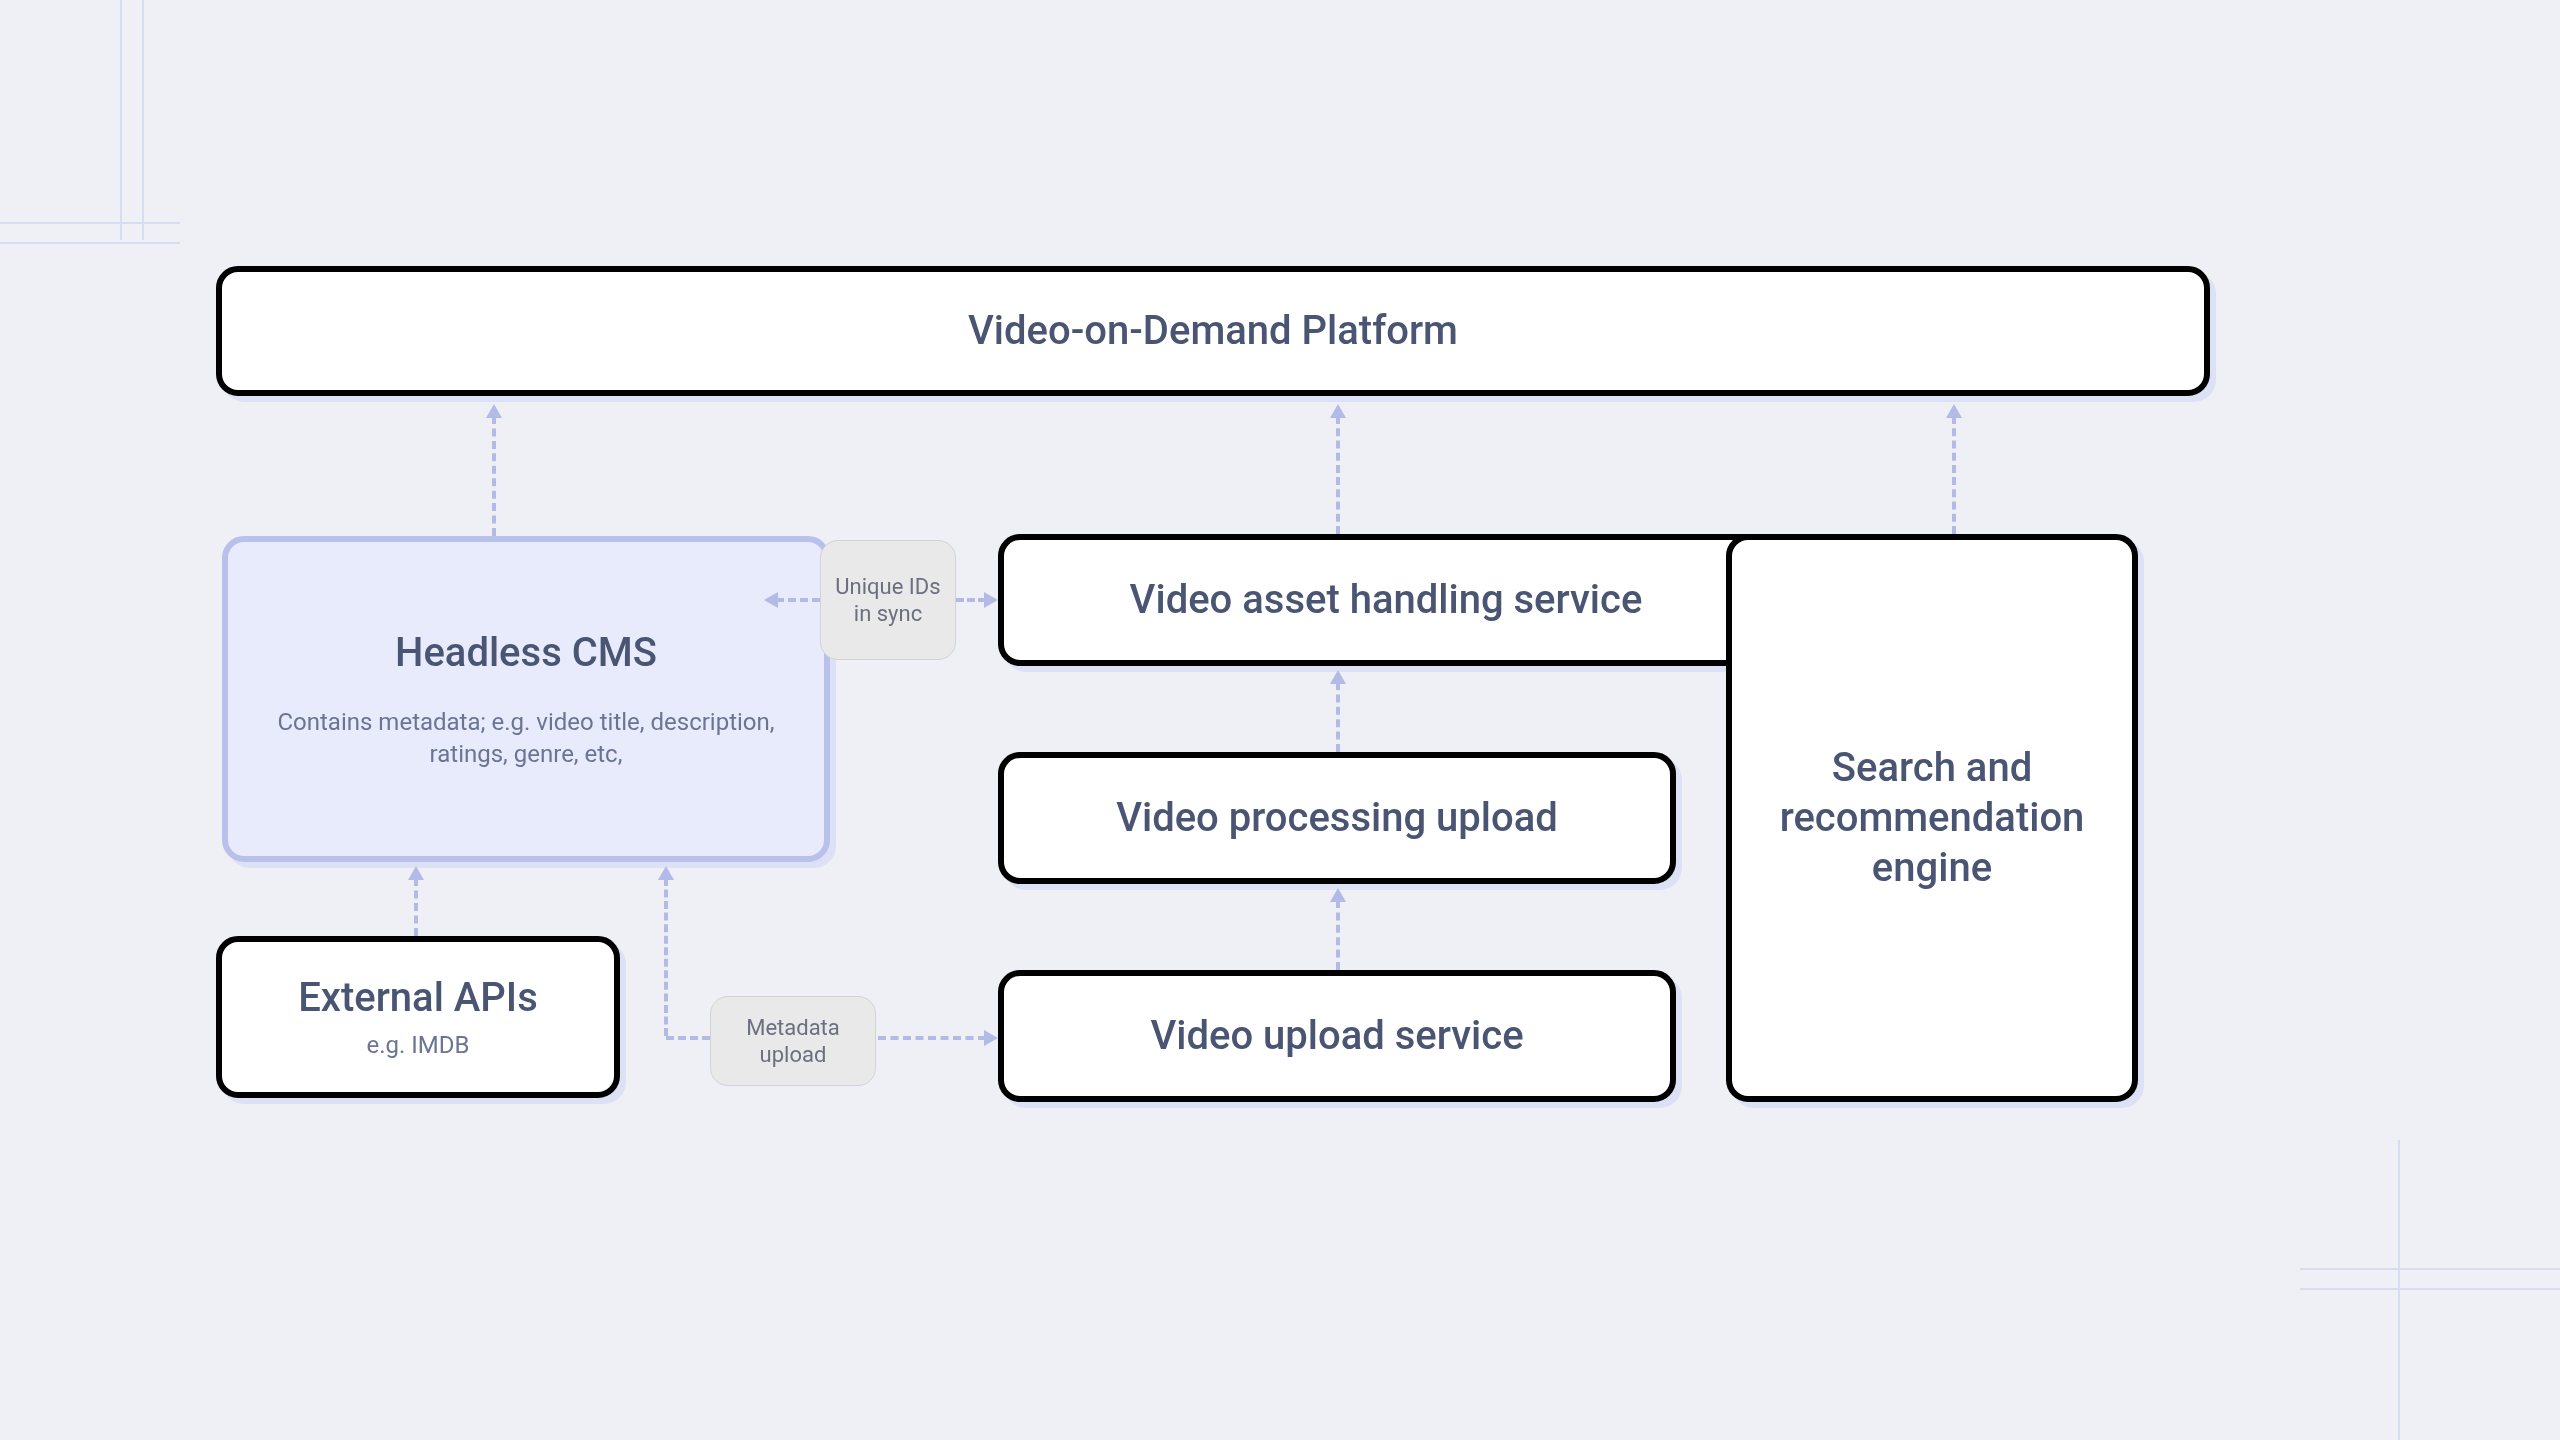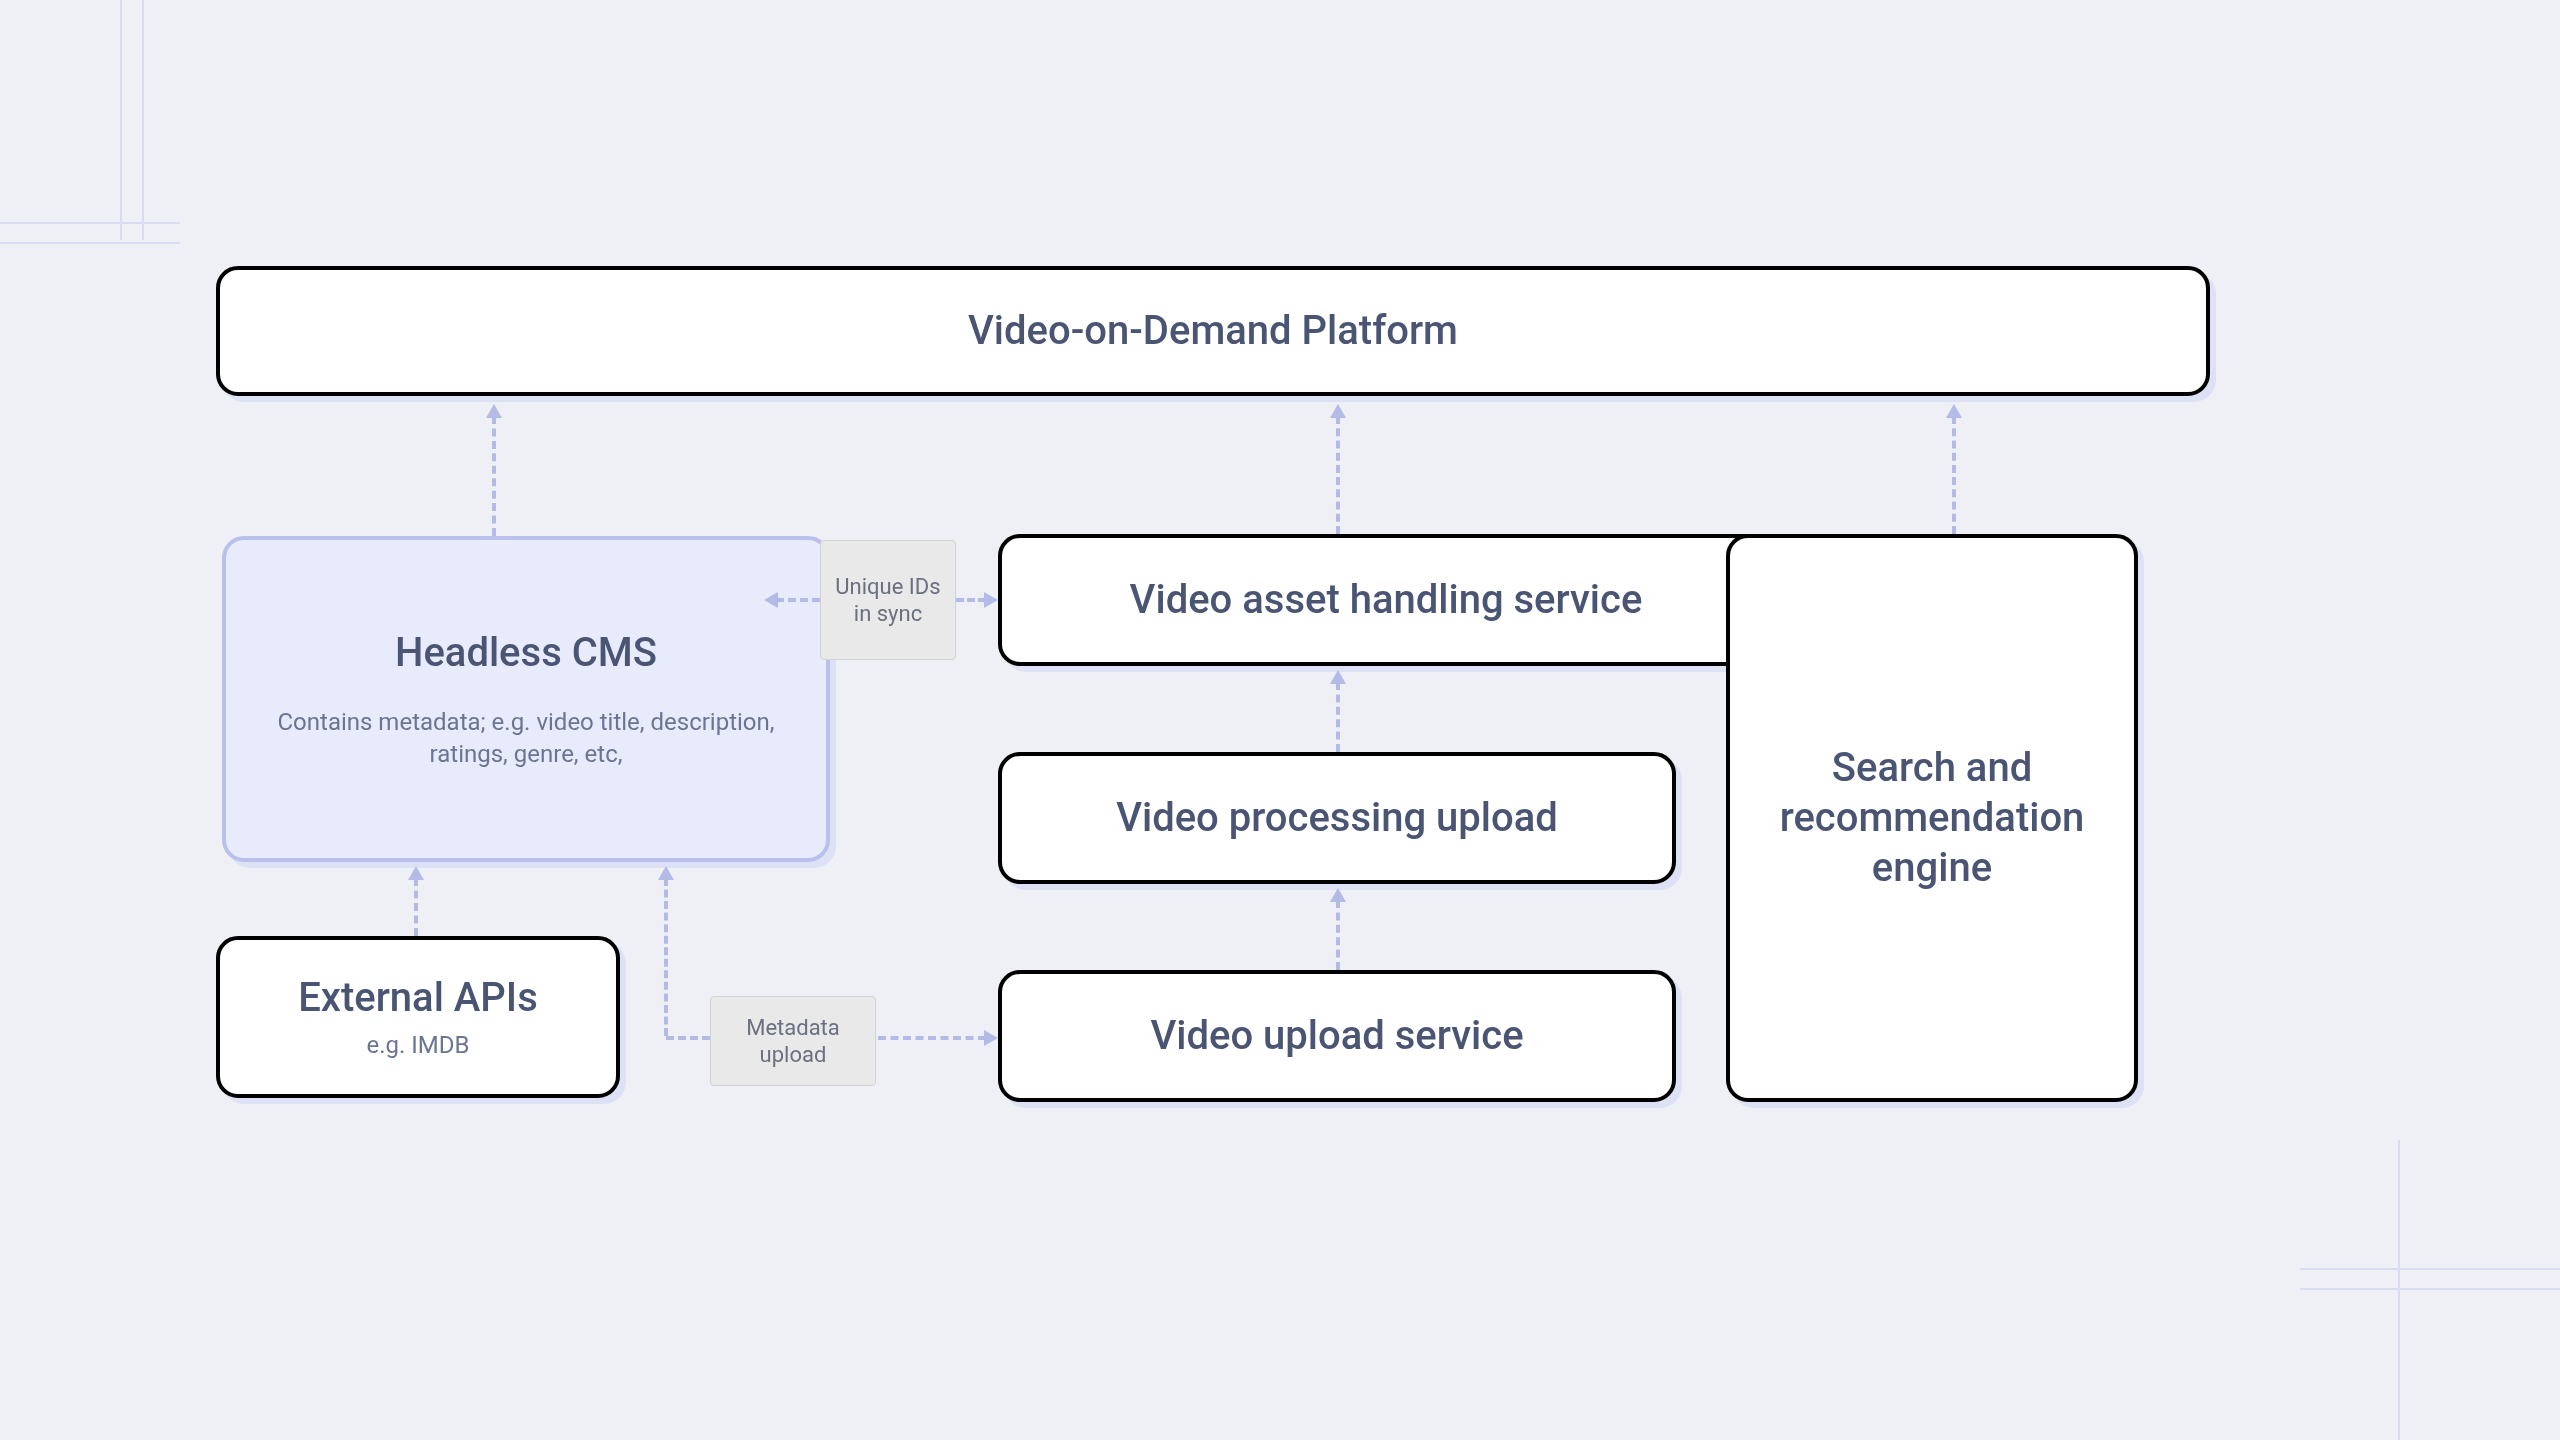--- a/index.html
+++ b/index.html
@@ -12,21 +12,21 @@
     overflow: hidden;
   }
   
   .gridline { position: absolute; background: #d7dcf2; }
   .gl-v { width: 2px; }
   .gl-h { height: 2px; }
 
   .box {
     position: absolute;
     background: #ffffff;
-    border: 4px solid #000000;
+    border: 6px solid #000000;
     border-radius: 22px;
     display: flex;
     flex-direction: column;
     align-items: center;
     justify-content: center;
     text-align: center;
     box-shadow: 6px 6px 0 0 #dde1f5;
   }
   .box-title {
     color: #4a5573;
@@ -44,21 +44,21 @@
   }
   .box.highlight {
     background: #e8ebfb;
     border-color: #b9c0ec;
   }
 
   .chip {
     position: absolute;
     background: #e9e9e9;
     border: 1.5px solid #d3d3d3;
-    border-radius: 4px;
+    border-radius: 18px;
     color: #6b7080;
     font-size: 22px;
     line-height: 1.25;
     text-align: center;
     display: flex;
     align-items: center;
     justify-content: center;
     padding: 8px 14px;
   }
 

